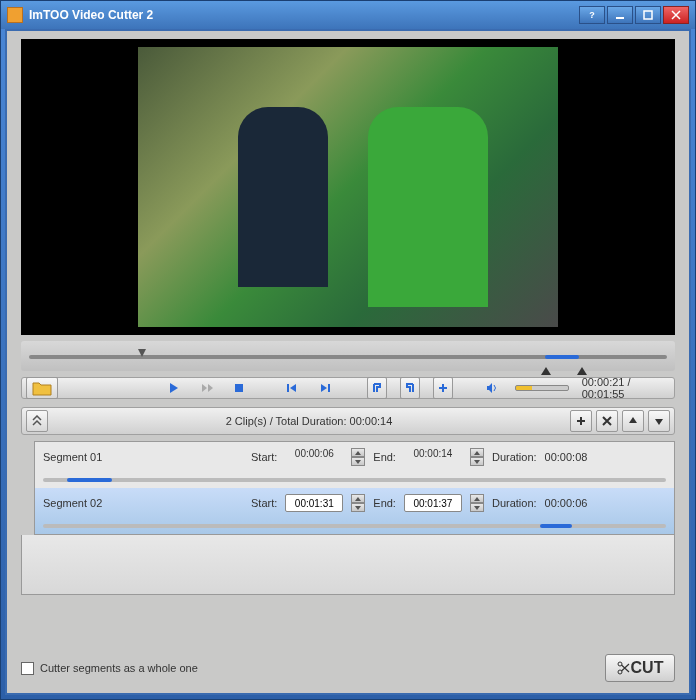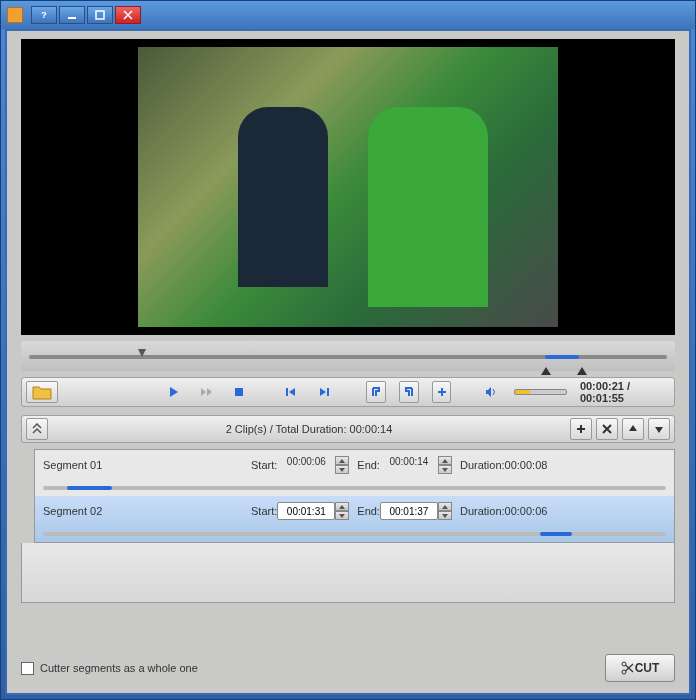--- a/index.html
+++ b/index.html
@@ -15,54 +15,55 @@
 .video-area { background: #000; height: 296px; margin: 0 6px; position: relative; display: flex; align-items: center; justify-content: center; }
 .video-thumb { width: 420px; height: 280px; background: linear-gradient(135deg, #4a5a3a 0%, #8a9a5a 30%, #3a8a3a 50%, #2a6a3a 70%, #4a4a4a 100%); position: relative; }
 .video-thumb::before { content: ""; position: absolute; left: 100px; top: 60px; width: 90px; height: 180px; background: #1a2838; border-radius: 30px 30px 0 0; }
 .video-thumb::after { content: ""; position: absolute; left: 230px; top: 60px; width: 120px; height: 200px; background: #3aa83a; border-radius: 30px 30px 0 0; }
 .timeline { height: 30px; margin: 6px 6px 0 6px; position: relative; background: linear-gradient(180deg, #d8d8d8 0%, #c0c0c0 100%); border-radius: 3px; }
 .timeline-track { position: absolute; left: 8px; right: 8px; top: 14px; height: 4px; background: #888; border-radius: 2px; }
 .timeline-marker-tiny { position: absolute; top: 2px; width: 8px; height: 8px; }
 .timeline-fill { position: absolute; top: 14px; height: 4px; background: #2a6ad8; border-radius: 2px; }
 .tl-handle { position: absolute; top: 20px; width: 10px; height: 8px; }
 .tl-handle svg { width: 10px; height: 8px; }
-.controls { height: 30px; margin: 6px 6px 0 6px; background: linear-gradient(180deg, #f0f0f0 0%, #d0d0d0 100%); border: 1px solid #a0a0a0; border-radius: 3px; display: flex; align-items: center; padding: 0 4px; gap: 13px; font-weight: bold; }
+.controls { height: 22px; margin: 6px 6px 0 6px; background: linear-gradient(180deg, #f0f0f0 0%, #d0d0d0 100%); border: 1px solid #a0a0a0; border-radius: 3px; display: flex; align-items: center; padding: 0 4px; gap: 13px; }
 .icon-btn { width: 22px; height: 22px; background: linear-gradient(180deg, #f8f8f8 0%, #d8d8d8 100%); border: 1px solid #999; border-radius: 2px; display: flex; align-items: center; justify-content: center; cursor: pointer; }
 .folder-btn { width: 36px; height: 22px; background: linear-gradient(180deg, #f8f8f8 0%, #d8d8d8 100%); border: 1px solid #999; border-radius: 2px; display: flex; align-items: center; justify-content: center; cursor: pointer; }
 .folder-btn svg { width: 20px; height: 16px; }
 .icon-btn svg { width: 12px; height: 12px; }
 .spacer { width: 90px; }
 .vol-bar { width: 60px; height: 6px; background: linear-gradient(90deg, #f0c030 0%, #f0c030 30%, #ccc 30%, #ccc 100%); border: 1px solid #888; border-radius: 2px; }
 .time-display { margin-left: auto; font-size: 11px; color: #333; padding-right: 4px; }
 .clip-header { height: 28px; margin: 8px 6px 0 6px; background: linear-gradient(180deg, #f0f0f0 0%, #d0d0d0 100%); border: 1px solid #a0a0a0; border-radius: 3px; display: flex; align-items: center; padding: 0 4px; gap: 4px; font-size: 11px; color: #333; }
 .clip-header-text { flex: 1; text-align: center; }
 .segments { margin: 6px 6px 0 19px; border: 1px solid #999; background: #e8e8e8; }
 .segment { height: 46px; padding: 4px 8px 0 8px; font-size: 11px; color: #333; position: relative; }
 .segment.sel { background: linear-gradient(180deg, #c8dcf8 0%, #a8c8e8 100%); }
 .seg-row { display: flex; align-items: center; gap: 8px; height: 22px; }
 .seg-label { width: 200px; }
-.seg-field { display: flex; align-items: center; gap: 0; }
+.seg-field { display: flex; align-items: center; gap: 8px; }
 .seg-input { width: 58px; height: 18px; border: 1px solid #888; background: #fff; font-size: 10px; text-align: center; border-radius: 2px; }
 .seg-input.ro { background: transparent; border: none; }
 .spin { width: 14px; height: 18px; display: flex; flex-direction: column; }
 .spin div { flex: 1; background: linear-gradient(180deg, #e8e8e8, #c8c8c8); border: 1px solid #888; display: flex; align-items: center; justify-content: center; cursor: pointer; }
 .spin svg { width: 6px; height: 4px; }
 .seg-track { position: absolute; left: 8px; right: 8px; bottom: 6px; height: 4px; background: #bbb; border-radius: 2px; }
 .seg-fill { position: absolute; height: 4px; background: #2a6ad8; border-radius: 2px; bottom: 6px; }
 .bottom { margin: auto 6px 2px 6px; height: 30px; display: flex; align-items: center; gap: 6px; font-size: 11px; color: #333; }
 .check { width: 13px; height: 13px; border: 1px solid #666; background: #fff; }
-.cut-btn { margin-left: auto; width: 70px; height: 28px; background: linear-gradient(180deg, #f8f8f8 0%, #d0d0d0 100%); border: 1px solid #888; border-radius: 3px; display: flex; align-items: center; justify-content: center; gap: 0; font-size: 12px; font-weight: bold; cursor: pointer; }
+.cut-btn { margin-left: auto; width: 70px; height: 28px; background: linear-gradient(180deg, #f8f8f8 0%, #d0d0d0 100%); border: 1px solid #888; border-radius: 3px; display: flex; align-items: center; justify-content: center; gap: 0; font-size: 16px; font-weight: bold; cursor: pointer; }
 .blank-area { margin: 0 6px; height: 60px; background: linear-gradient(180deg, #e8e8e8 0%, #d8d8d8 100%); border: 1px solid #999; border-top: none; }
 </style>
 </head>
 <body>
 
 <div class="window">
   <div class="titlebar">
     <div class="titlebar-icon"></div>
+    <div class="title-text">ImTOO Video Cutter 2</div>
     <div class="winbtn">
         <svg viewBox="0 0 10 10">
           <text x="5" y="8" text-anchor="middle" font-size="9" fill="#fff">?</text>
         </svg>
       </div>
     <div class="winbtn">
         <svg viewBox="0 0 10 10">
           <rect x="1" y="7" width="8" height="2" fill="#fff"></rect>
         </svg>
       </div>

